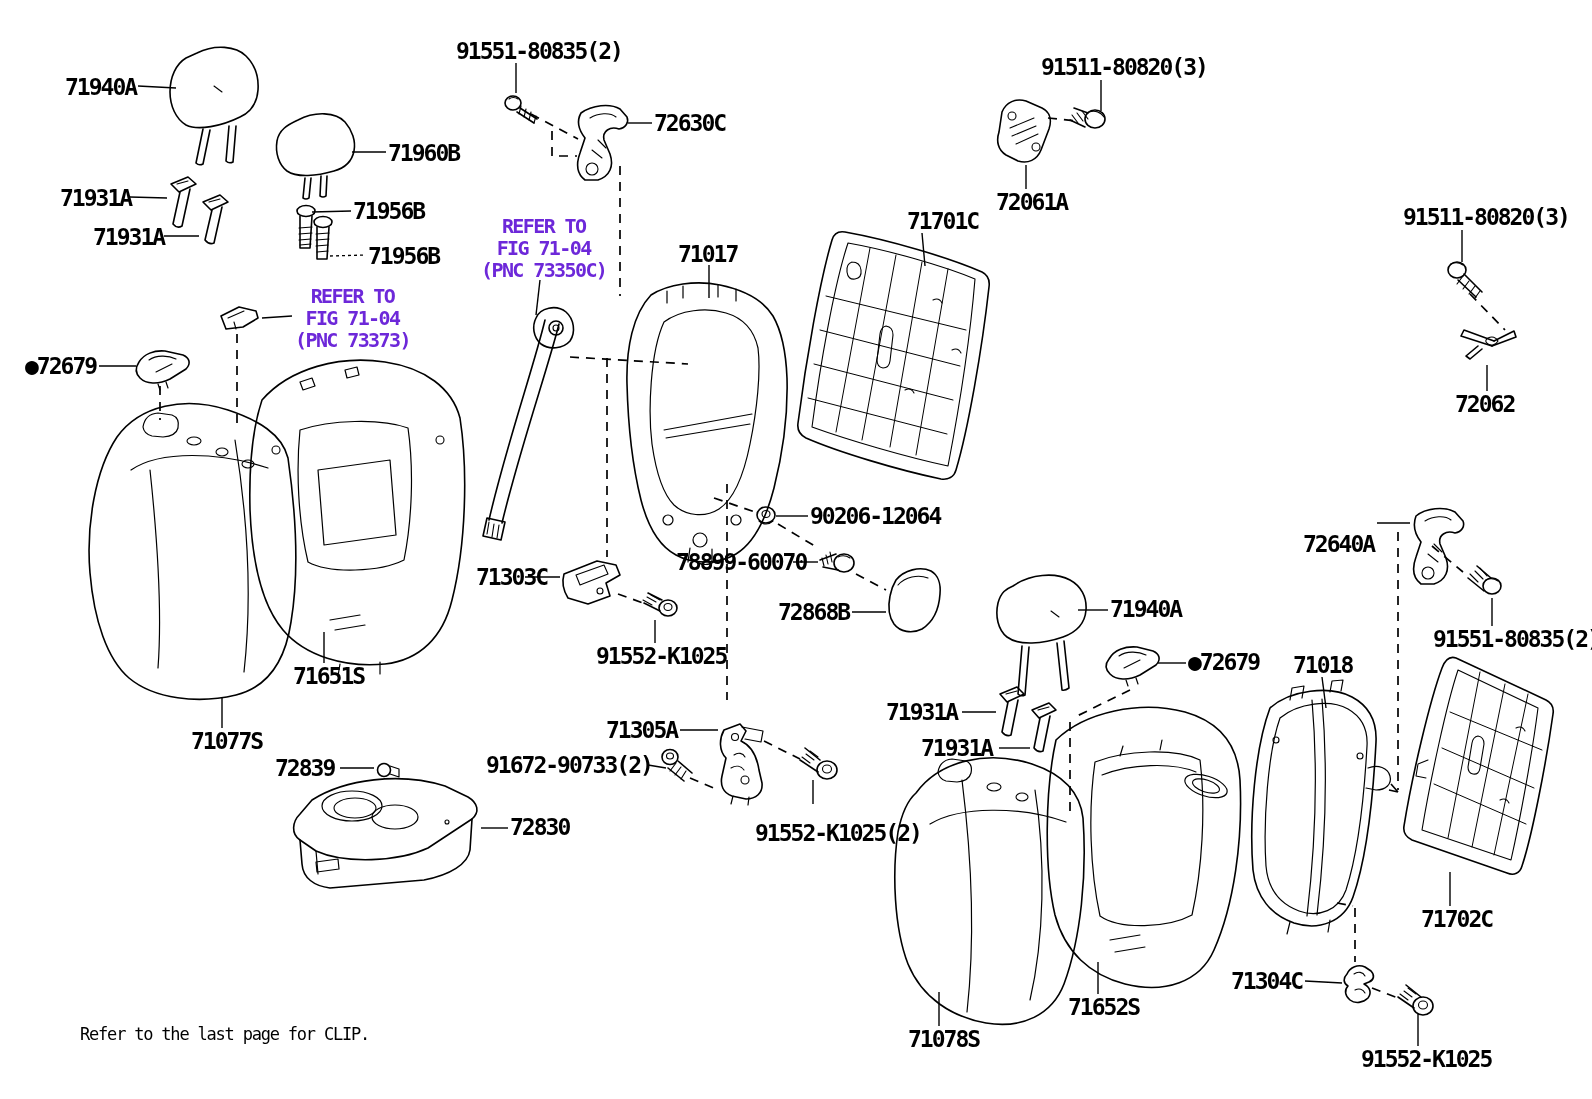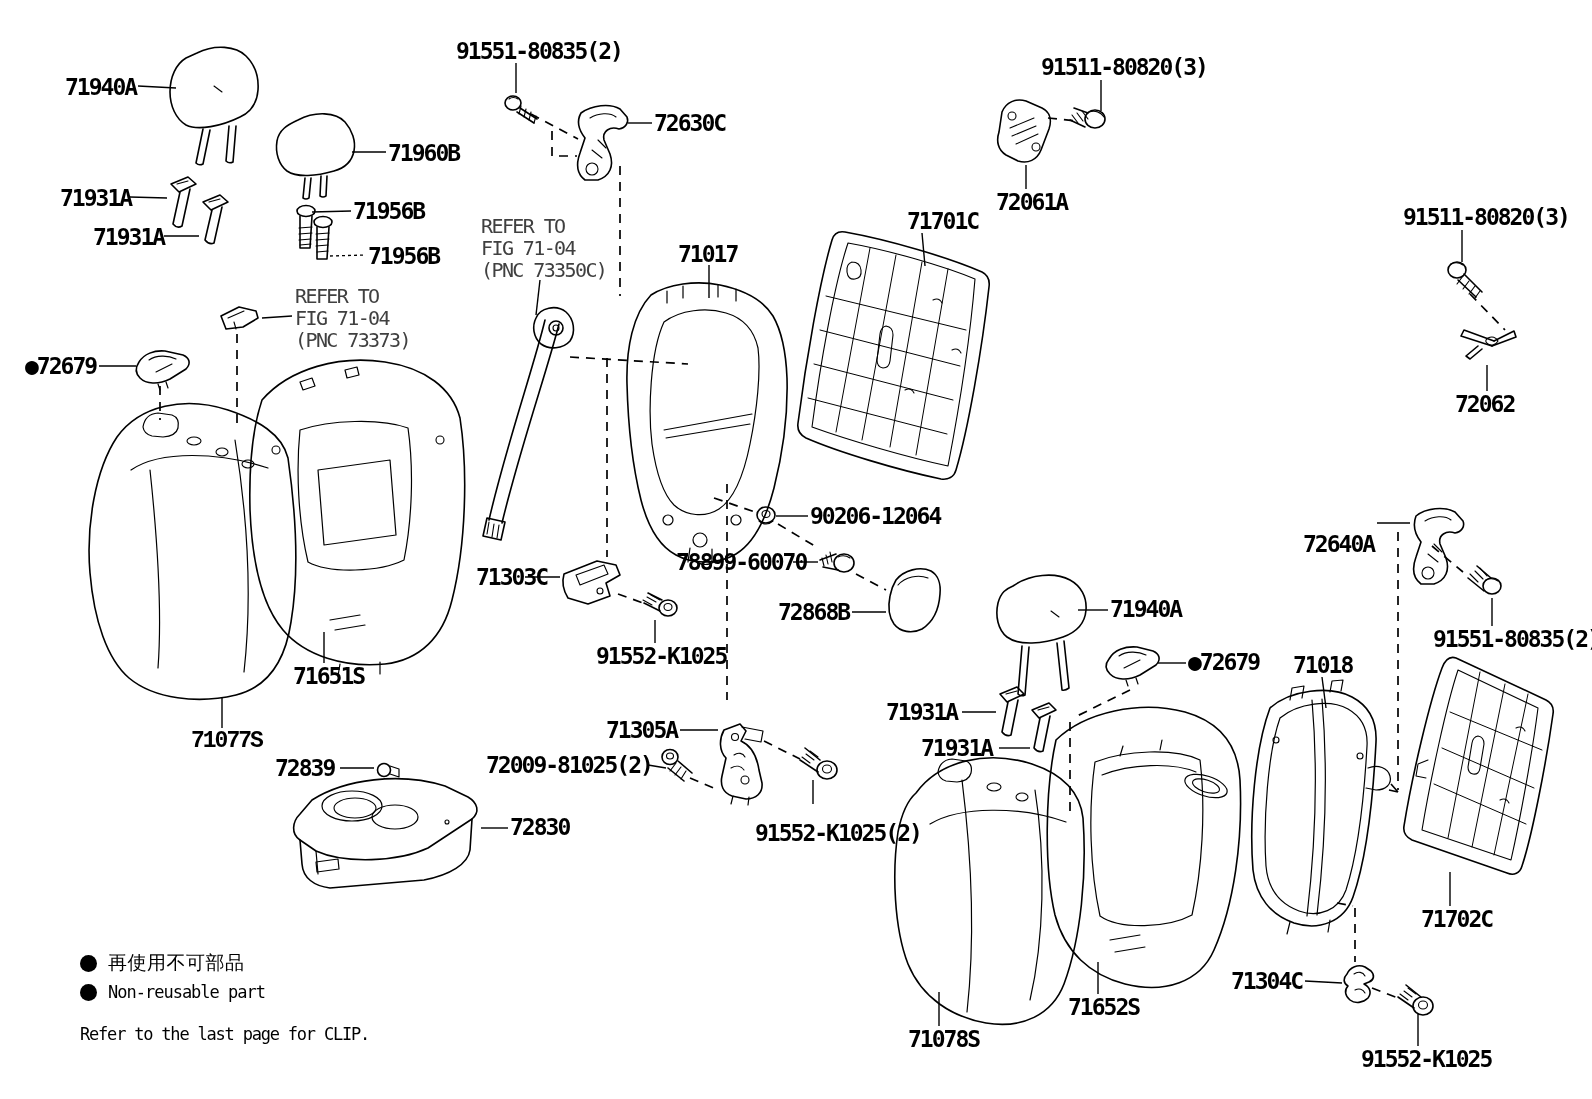--- a/index.html
+++ b/index.html
@@ -1,22 +1,22 @@
 <!DOCTYPE html>
 <html><head>
 <meta charset="utf-8">
 <style>
   html,body{margin:0;padding:0;background:#fff;}
   .canvas{position:relative;width:1592px;height:1099px;background:#fff;overflow:hidden;
           font-family:"DejaVu Sans Mono",monospace;}
   .art{position:absolute;left:0;top:0;}
   .part-label{position:absolute;font-family:"DejaVu Sans Mono",monospace;font-weight:bold;
               font-size:23px;letter-spacing:-2px;line-height:1;white-space:nowrap;color:#000;}
-  .note{position:absolute;font-family:"DejaVu Sans Mono",monospace;font-weight:normal;
-        font-size:20px;letter-spacing:-1.6px;line-height:1.1;color:#404040;white-space:nowrap;}
+  .note{position:absolute;font-family:"DejaVu Sans Mono",monospace;font-weight:bold;
+        font-size:20px;letter-spacing:-1.6px;line-height:1.1;color:#6d28d9;white-space:nowrap;text-align:center;}
   .legend{position:absolute;left:80px;top:950px;display:flex;flex-direction:column;gap:6px;}
   .legend-row{display:flex;align-items:center;gap:11px;}
   .legend-bullet{width:17px;height:17px;border-radius:50%;background:#000;flex:0 0 auto;}
   .legend-text{font-family:"DejaVu Sans",sans-serif;font-size:19px;color:#000;letter-spacing:0.5px;}
   .legend-row:nth-child(2) .legend-text{font-family:"DejaVu Sans Mono",monospace;font-size:17px;letter-spacing:-1px;}
   .clip-note{position:absolute;left:80px;top:1024px;font-family:"DejaVu Sans Mono",monospace;
              font-size:17px;letter-spacing:-1.2px;color:#000;}
   .diagram-code{position:absolute;left:1481px;top:1108px;font-family:"DejaVu Sans Mono",monospace;
                 font-size:19px;color:#1a1a1a;}
 </style>
@@ -424,25 +424,25 @@
       <div class="part-label" style="left: 996px; top: 191px;">72061A</div>
       <div class="part-label" style="left: 1403px; top: 206px;">91511-80820(3)</div>
       <div class="part-label" style="left: 1455px; top: 393px;">72062</div>
       <div class="part-label" style="left: 25px; top: 355px;">●72679</div>
       <div class="part-label" style="left: 810px; top: 505px;">90206-12064</div>
       <div class="part-label" style="left: 676px; top: 551px;">78899-60070</div>
       <div class="part-label" style="left: 476px; top: 566px;">71303C</div>
       <div class="part-label" style="left: 778px; top: 601px;">72868B</div>
       <div class="part-label" style="left: 596px; top: 645px;">91552-K1025</div>
       <div class="part-label" style="left: 293px; top: 665px;">71651S</div>
-      <div class="part-label" style="left: 191px; top: 730px; font-family: Liberation Mono, monospace;">71077S</div>
+      <div class="part-label" style="left: 191px; top: 730px;">71077S</div>
       <div class="part-label" style="left: 275px; top: 757px;">72839</div>
       <div class="part-label" style="left: 510px; top: 816px;">72830</div>
       <div class="part-label" style="left: 606px; top: 719px;">71305A</div>
-      <div class="part-label" style="left: 486px; top: 754px;">72009-81025(2)</div>
+      <div class="part-label" style="left: 486px; top: 754px;">91672-90733(2)</div>
       <div class="part-label" style="left: 755px; top: 806px; margin-top: 16px;">91552-K1025(2)</div>
       <div class="part-label" style="left: 1110px; top: 598px;">71940A</div>
       <div class="part-label" style="left: 1188px; top: 651px;">●72679</div>
       <div class="part-label" style="left: 886px; top: 701px;">71931A</div>
       <div class="part-label" style="left: 921px; top: 737px;">71931A</div>
       <div class="part-label" style="left: 1303px; top: 513px; margin-top: 20px;">72640A</div>
       <div class="part-label" style="left: 1433px; top: 628px;">91551-80835(2)</div>
       <div class="part-label" style="left: 1293px; top: 654px;">71018</div>
       <div class="part-label" style="left: 1421px; top: 908px;">71702C</div>
       <div class="part-label" style="left: 1231px; top: 970px;">71304C</div>
@@ -456,28 +456,18 @@
         <div>FIG 71-04</div>
         <div>(PNC 73350C)</div>
       </div>
       <div class="note" style="left: 295px; top: 285px;">
         <div>REFER TO</div>
         <div>FIG 71-04</div>
         <div>(PNC 73373)</div>
       </div>
     </div>
 
-<div class="legend" id="legend">
-      <div class="legend-row">
-        <span class="legend-bullet"></span>
-        <span class="legend-text">再使用不可部品</span>
-      </div>
-      <div class="legend-row">
-        <span class="legend-bullet"></span>
-        <span class="legend-text">Non-reusable part</span>
-      </div>
-    </div>
 
 <div class="clip-note">Refer to the last page for CLIP.</div>
 
 <div class="diagram-code">71A112C</div>
 
 </div>
 
 </body></html>

